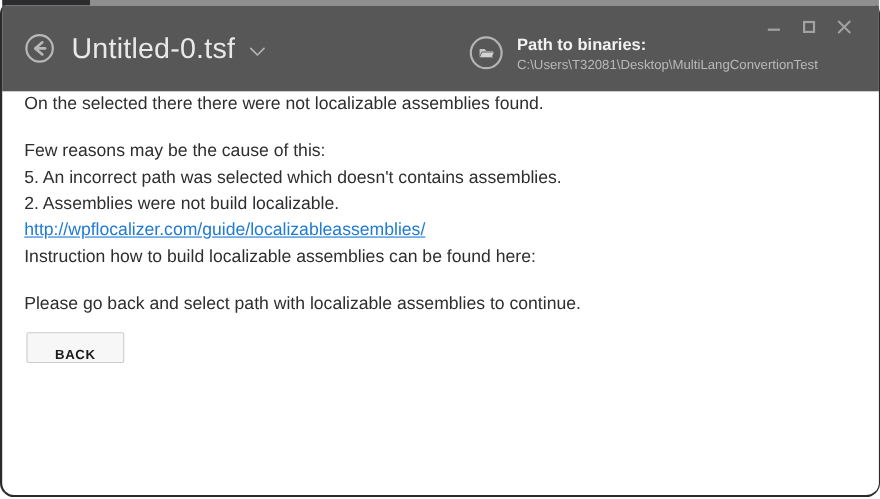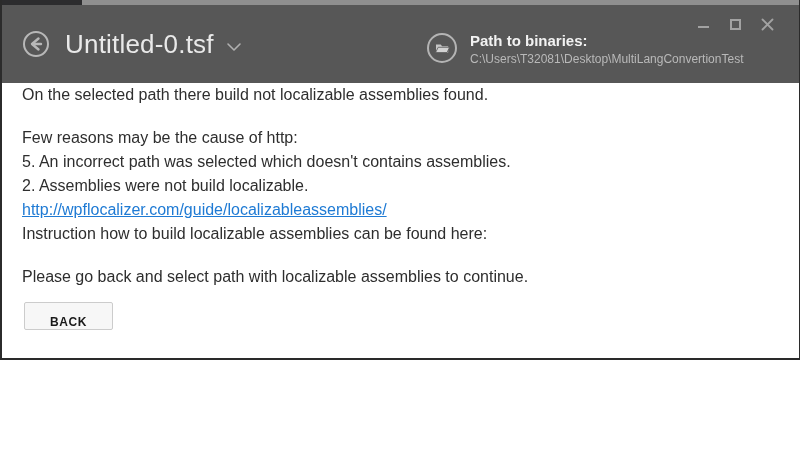--- a/index.html
+++ b/index.html
@@ -2,26 +2,27 @@
 <html><head>
 <meta charset="utf-8">
 <style>
   * { box-sizing: border-box; margin: 0; padding: 0; }
   html, body { width: 800px; height: 454px; overflow: hidden; }
   body {
     font-family: "Liberation Sans", sans-serif;
     background: #ffffff;
   }
   .window {
-    width: 800px; height: 360px;
+    width: 800px; height: 452px;
     border-left: 2px solid #2b2b2b;
     border-right: 1px solid #2b2b2b;
     border-bottom: 2px solid #2a2a2a;
     background: #ffffff;
     position: relative;
+    border-radius: 13px;
   }
   .top-strip {
     height: 5px;
     background: linear-gradient(to right, #2c2c2e 0px, #2c2c2e 80px, #8f8f8f 80px, #8f8f8f 100%);
   }
   
   .titlebar {
     height: 78px;
     background: #575757;
     position: relative;
@@ -171,24 +172,24 @@
       <button class="wc-btn">
         <svg width="13" height="13" viewBox="0 0 13 13" style="margin-top:3px">
           <path d="M1.5 1.5 L11.5 11.5 M11.5 1.5 L1.5 11.5" stroke="#a2a2a2" stroke-width="1.8" stroke-linecap="round"></path>
         </svg>
       </button>
     </div>
   </div>
 
   <div class="content">
 
-    <p class="intro">On the selected path there build not localizable assemblies found.</p>
+    <p class="intro">On the selected there there were not localizable assemblies found.</p>
 
     <div class="reasons-block">
-      <p>Few reasons may be the cause of http:</p>
+      <p>Few reasons may be the cause of this:</p>
       <p>5. An incorrect path was selected which doesn't contains assemblies.</p>
       <p>2. Assemblies were not build localizable.</p>
       <p>
         <a href="#" class="guide-link">http://wpflocalizer.com/guide/localizableassemblies/</a>
       </p>
       <p>Instruction how to build localizable assemblies can be found here:</p>
     </div>
 
     <p class="closing">Please go back and select path with localizable assemblies to continue.</p>
 

